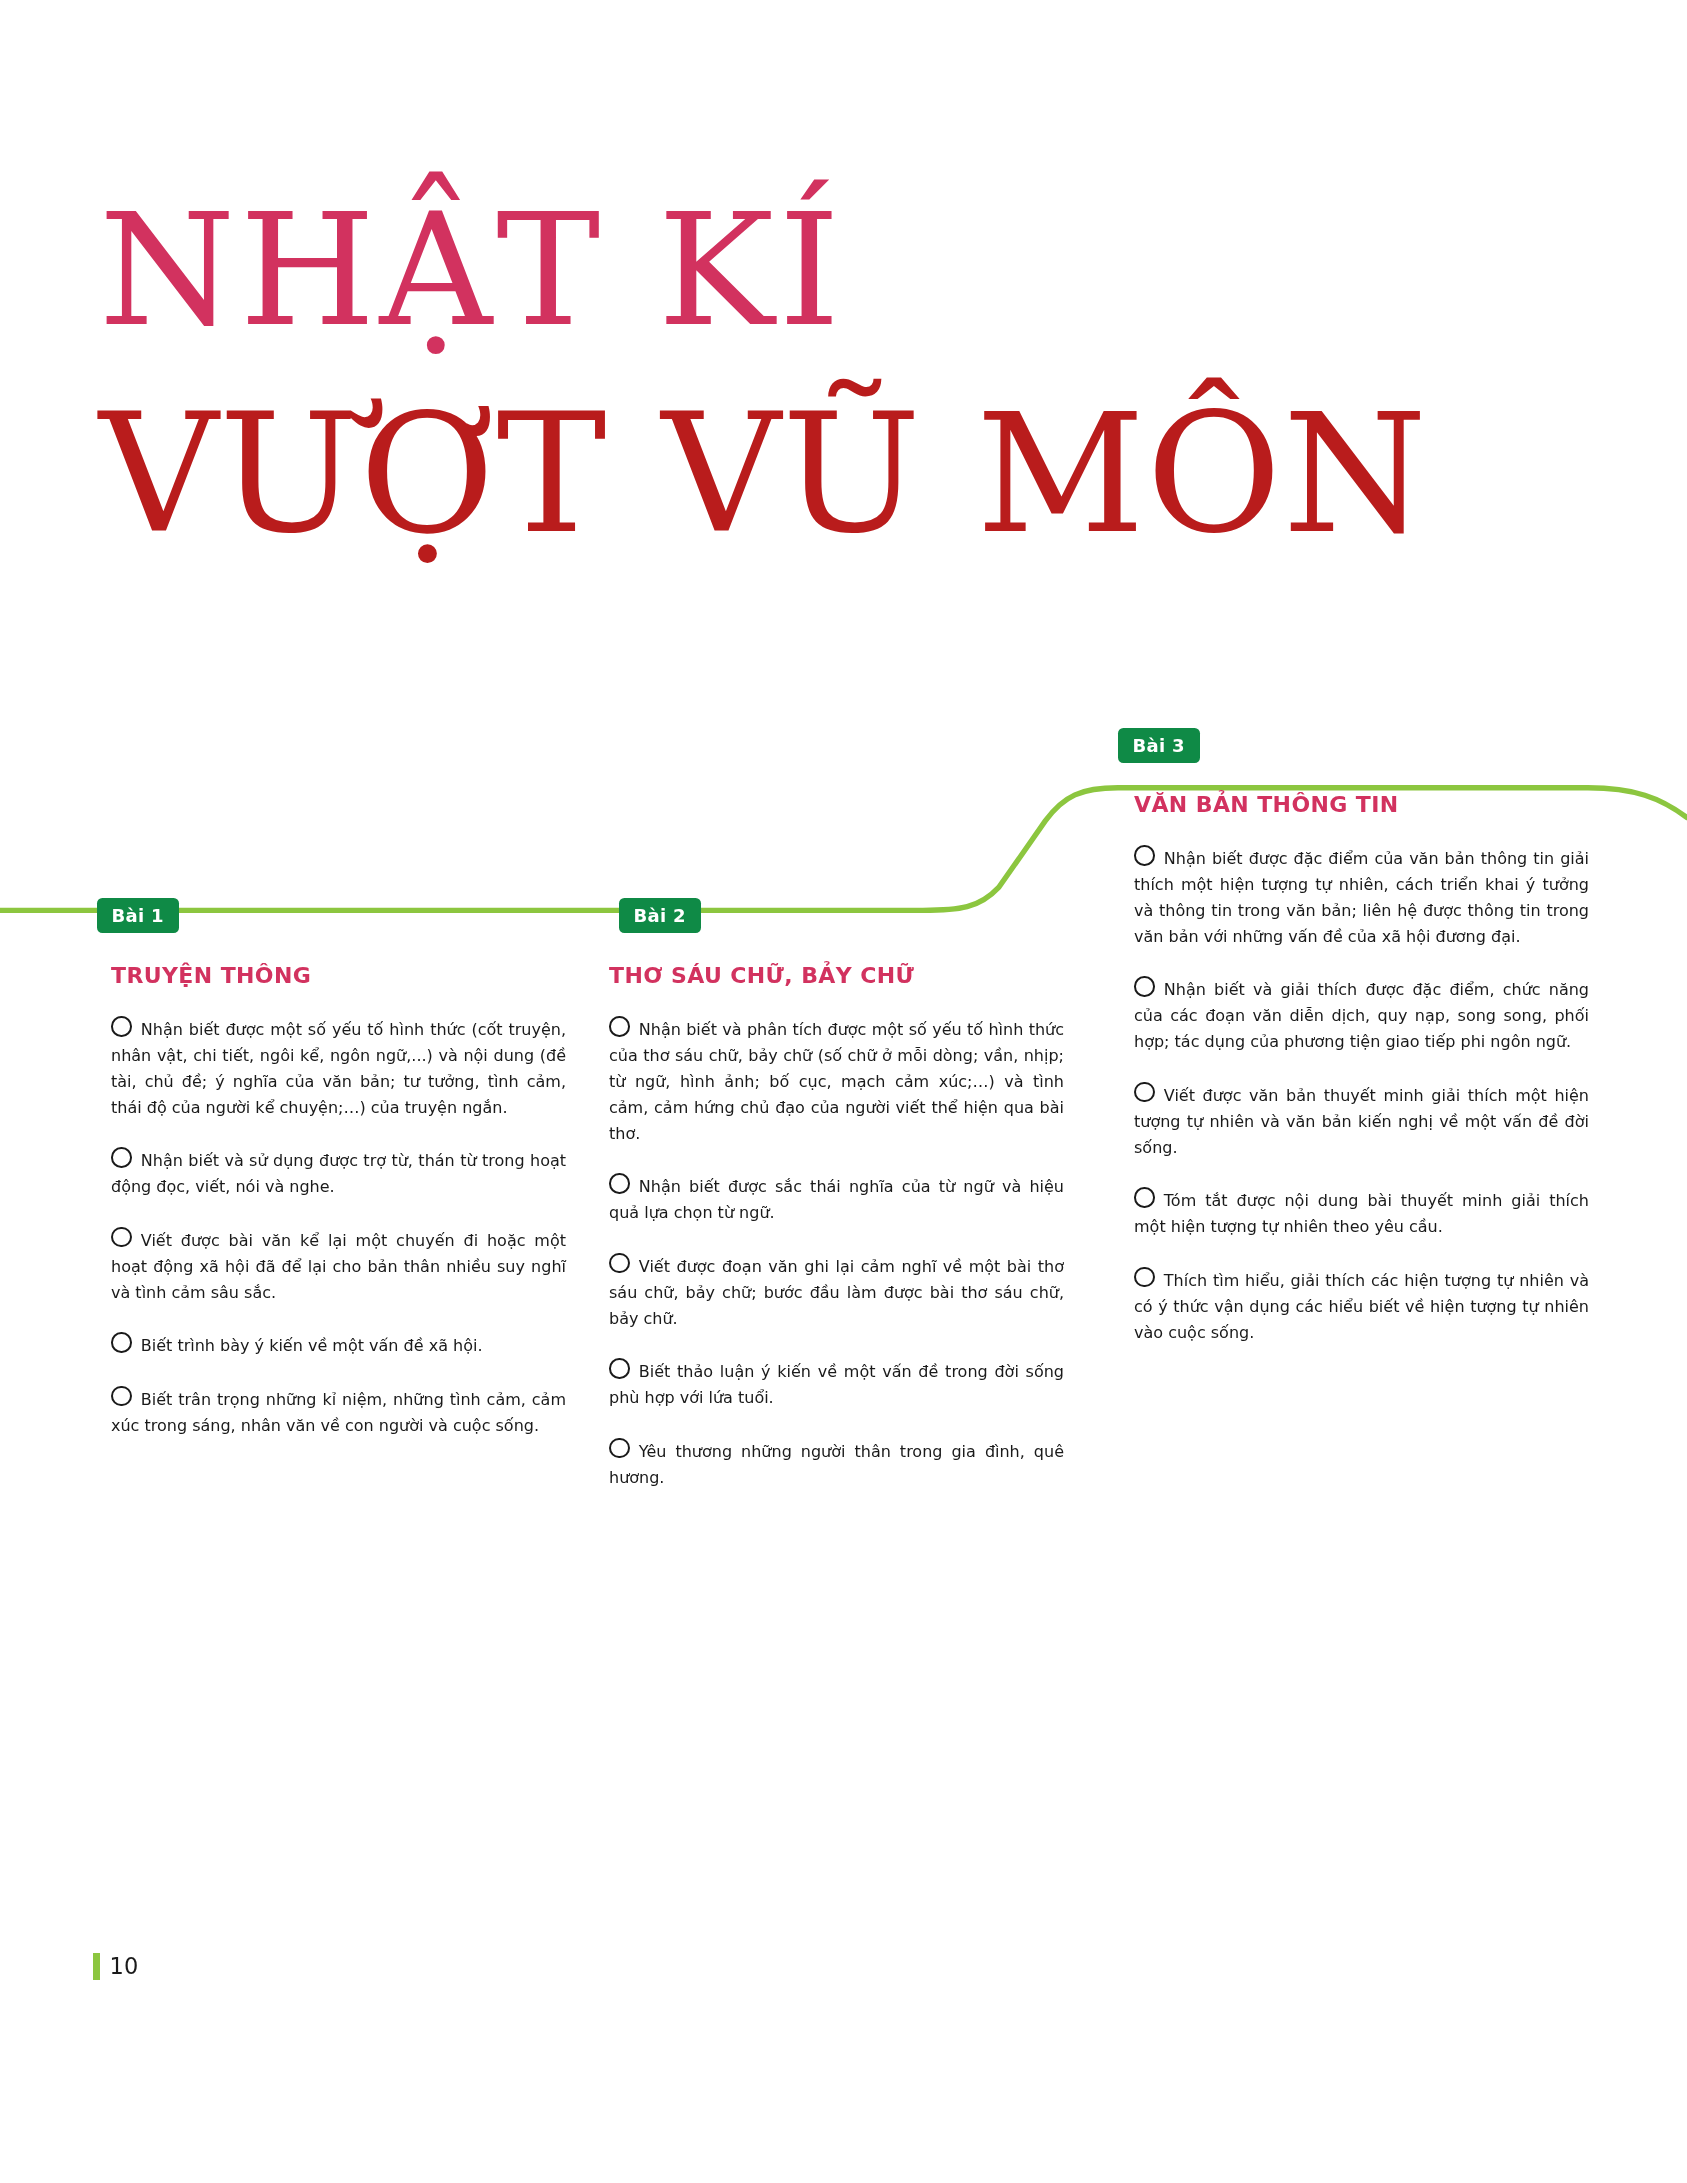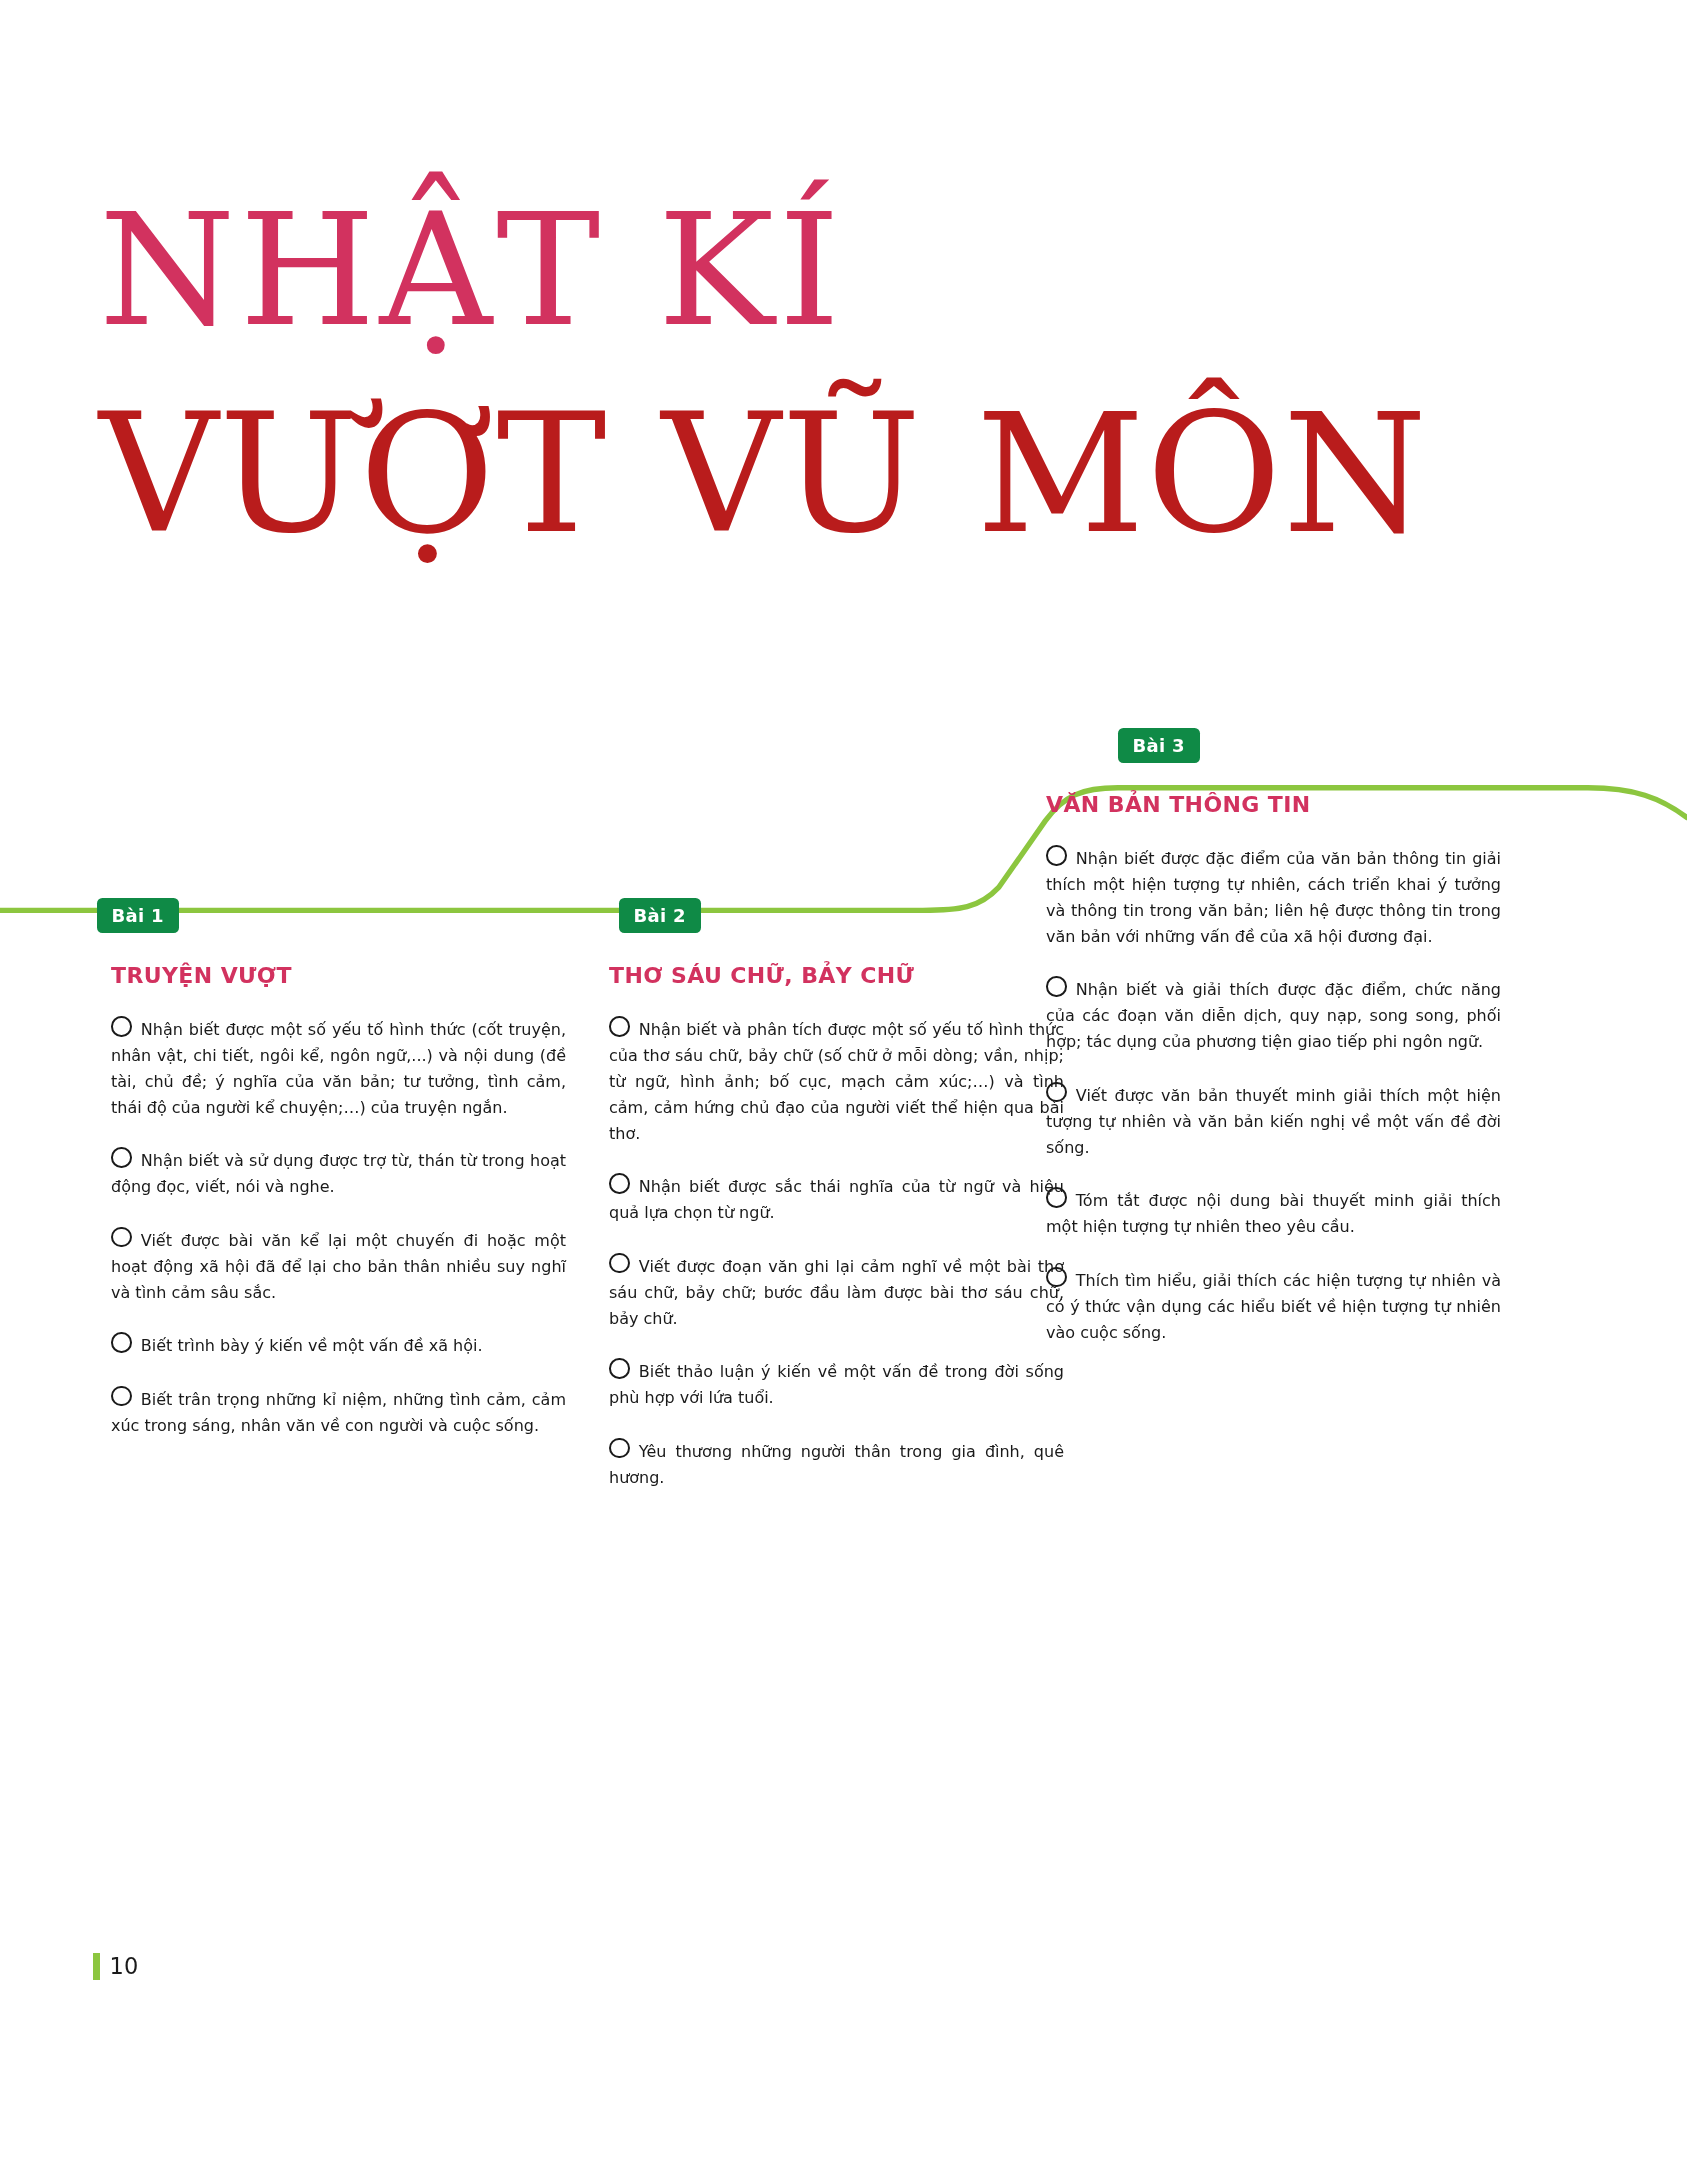--- a/index.html
+++ b/index.html
@@ -71,21 +71,21 @@
   #badge-2 { left: 619px; top: 898px; }
   #badge-3 { left: 1118px; top: 728px; }
 
   
   .col {
     position: absolute;
     width: 455px;
   }
   #col-1 { left: 111px; top: 963px; }
   #col-2 { left: 609px; top: 963px; }
-  #col-3 { left: 1046px; top: 792px; }
+  #col-3 { left: 1134px; top: 792px; }
 
   .col-heading {
     color: #d2325f;
     font-size: 22px;
     font-weight: 700;
     letter-spacing: 0.4px;
     margin-bottom: 28px;
   }
 
   .bullet-item {
@@ -140,21 +140,21 @@
 
   <svg class="connector" viewBox="0 0 2550 400" preserveAspectRatio="none">
     <path d="M 0 325 L 1395 325 C 1450 325 1480 322 1510 290 L 1580 190 C 1608 152 1635 140 1690 140 L 2400 140 C 2470 140 2510 155 2550 185" fill="none" stroke="#8cc63f" stroke-width="8" stroke-linecap="round"></path>
   </svg>
 
   <div class="badge" id="badge-1">Bài 1</div>
   <div class="badge" id="badge-2">Bài 2</div>
   <div class="badge" id="badge-3">Bài 3</div>
 
   <div class="col" id="col-1">
-    <div class="col-heading">TRUYỆN VƯỢT</div>
+    <div class="col-heading">TRUYỆN THÔNG</div>
     <div class="bullet-item"><span class="circle"></span><span>Nhận biết được một số yếu tố hình thức (cốt truyện, nhân vật, chi tiết, ngôi kể, ngôn ngữ,...) và nội dung (đề tài, chủ đề; ý nghĩa của văn bản; tư tưởng, tình cảm, thái độ của người kể chuyện;…) của truyện ngắn.</span></div>
     <div class="bullet-item"><span class="circle"></span><span>Nhận biết và sử dụng được trợ từ, thán từ trong hoạt động đọc, viết, nói và nghe.</span></div>
     <div class="bullet-item"><span class="circle"></span><span>Viết được bài văn kể lại một chuyến đi hoặc một hoạt động xã hội đã để lại cho bản thân nhiều suy nghĩ và tình cảm sâu sắc.</span></div>
     <div class="bullet-item"><span class="circle"></span><span>Biết trình bày ý kiến về một vấn đề xã hội.</span></div>
     <div class="bullet-item"><span class="circle"></span><span>Biết trân trọng những kỉ niệm, những tình cảm, cảm xúc trong sáng, nhân văn về con người và cuộc sống.</span></div>
   </div>
 
   <div class="col" id="col-2">
     <div class="col-heading">THƠ SÁU CHỮ, BẢY CHỮ</div>
     <div class="bullet-item"><span class="circle"></span><span>Nhận biết và phân tích được một số yếu tố hình thức của thơ sáu chữ, bảy chữ (số chữ ở mỗi dòng; vần, nhịp; từ ngữ, hình ảnh; bố cục, mạch cảm xúc;…) và tình cảm, cảm hứng chủ đạo của người viết thể hiện qua bài thơ.</span></div>

